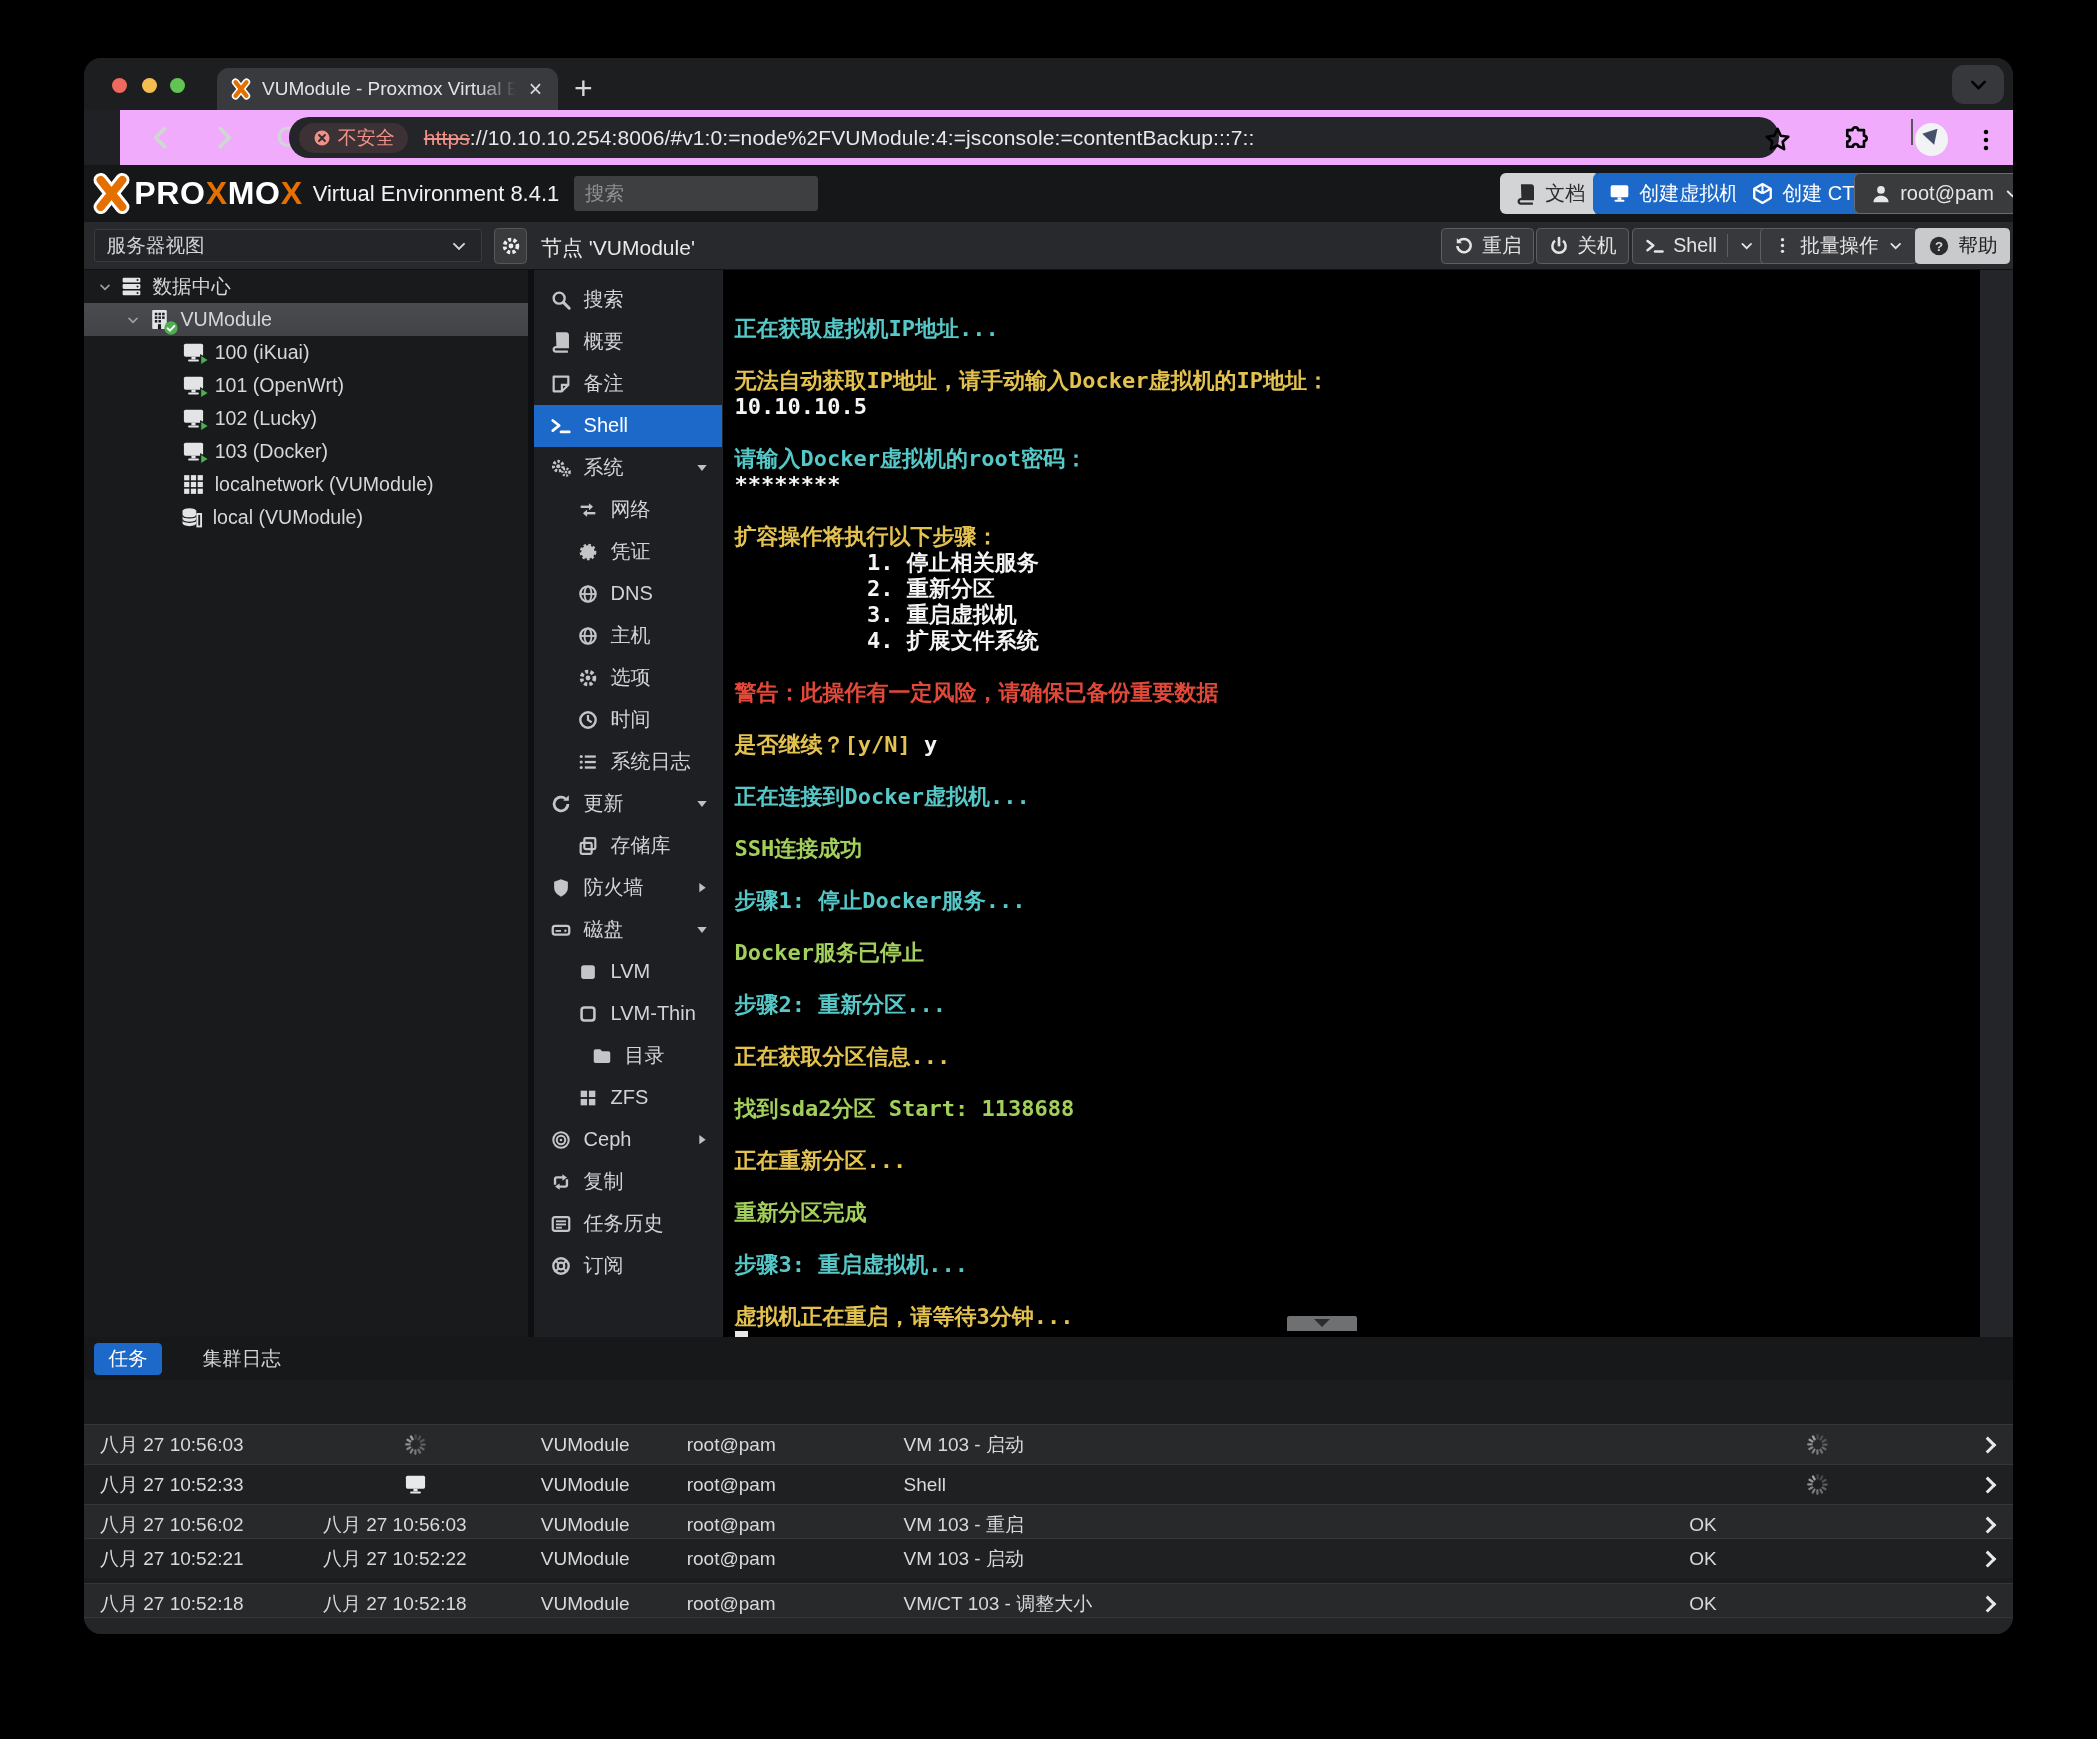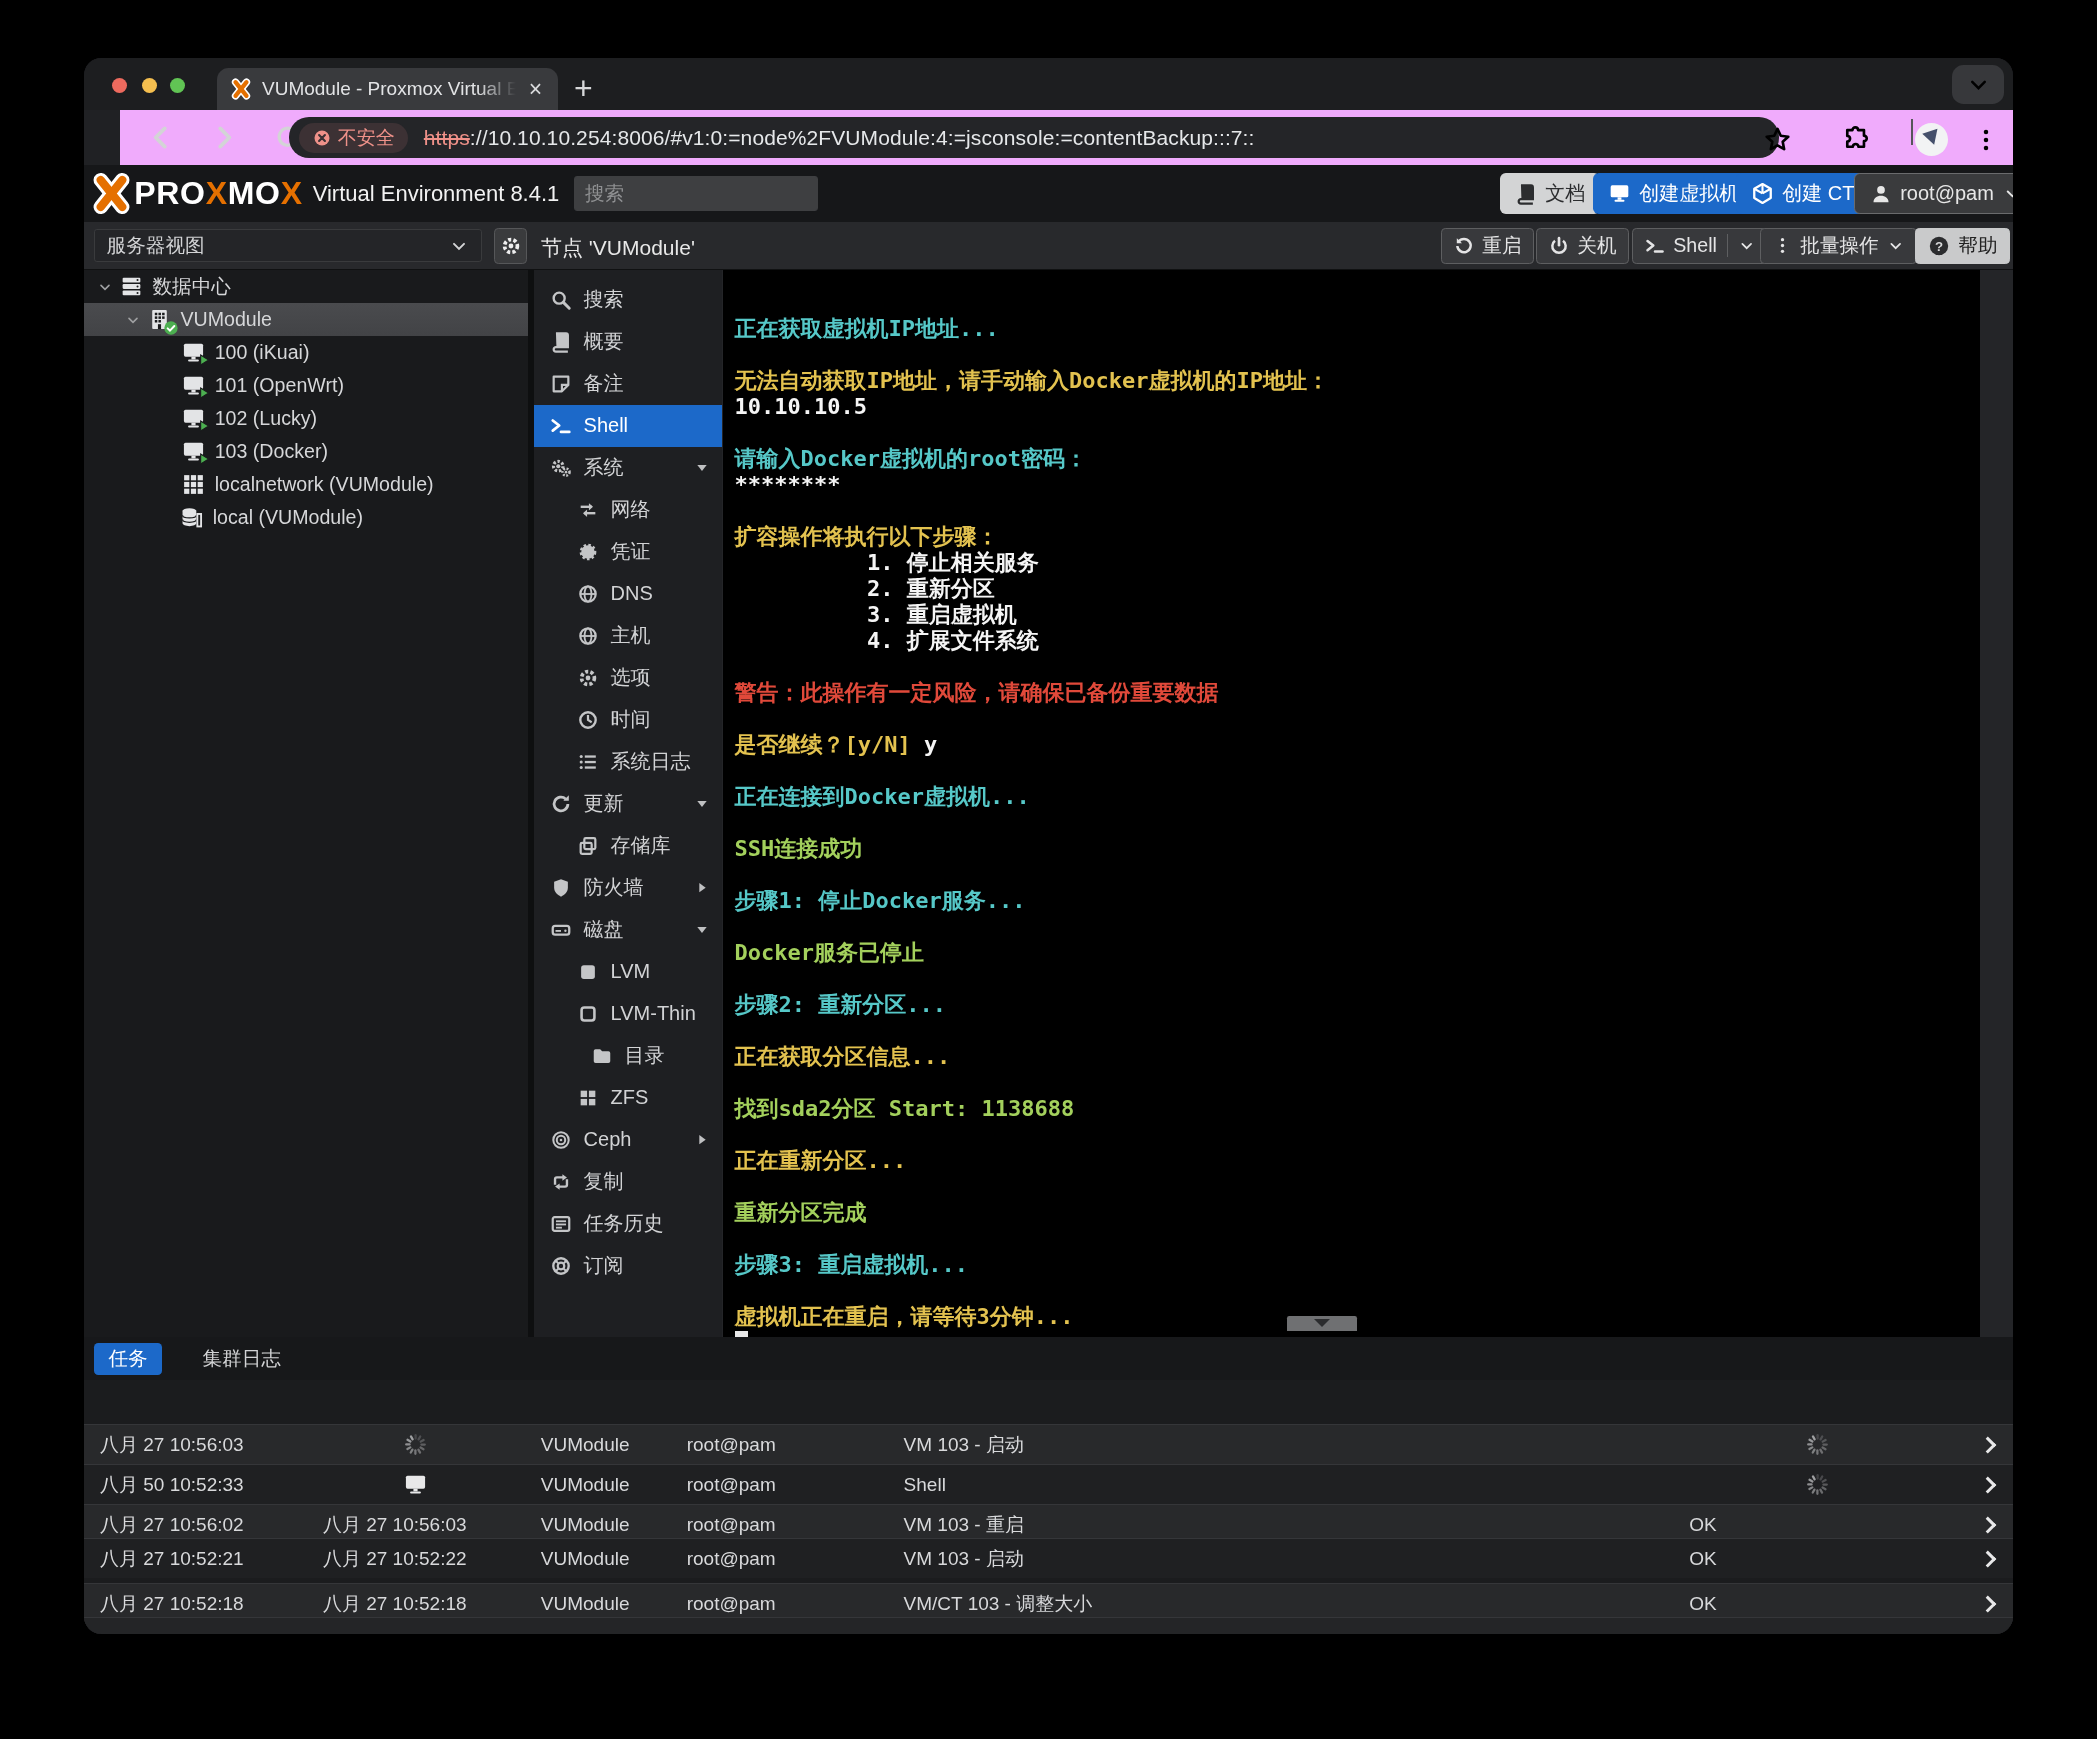--- a/index.html
+++ b/index.html
@@ -742,21 +742,21 @@
                 <rect x="11" y="2" width="2.2" height="5.4" rx="1.1" fill="currentColor" opacity="0.93" transform="rotate(300 12 12)"></rect>
                 <rect x="11" y="2" width="2.2" height="5.4" rx="1.1" fill="currentColor" opacity="1.00" transform="rotate(330 12 12)"></rect>
               </svg>
             </span>
           </div>
           <div class="tc w7 center">
             <span class="rowchev"></span>
           </div>
         </div>
         <div class="trow even" style="top: 127px;">
-          <div class="tc w1">八月 50 10:52:33</div>
+          <div class="tc w1">八月 27 10:52:33</div>
           <div class="tc w2 center">
             <span style="color:#e8e8e9">
               <svg viewBox="0 0 24 24" style="width:25px;height:25px">
                 <rect x="2.8" y="3.5" width="18.4" height="12.5" rx="1.6" fill="currentColor"></rect>
                 <rect x="10" y="16" width="4" height="2.6" fill="currentColor"></rect>
                 <rect x="6.8" y="18.6" width="10.4" height="2" rx="1" fill="currentColor"></rect>
               </svg>
             </span>
           </div>
           <div class="tc w3">VUModule</div>

